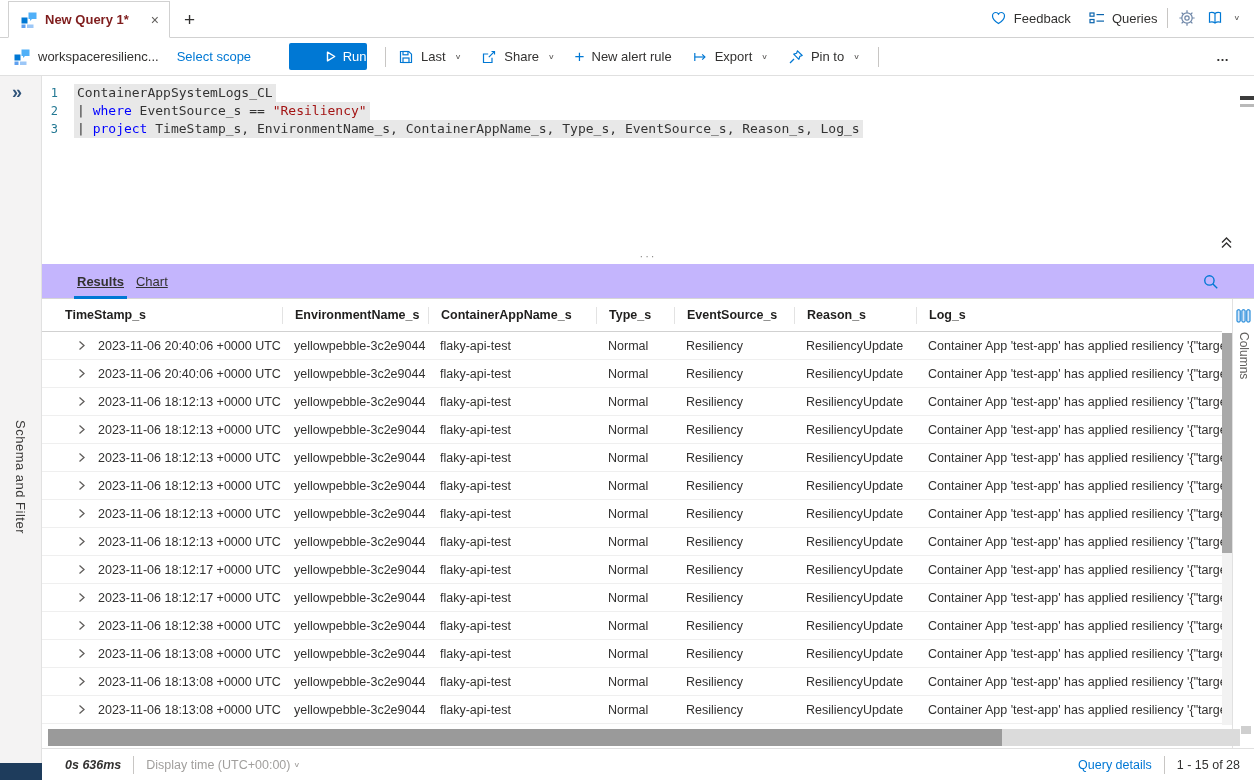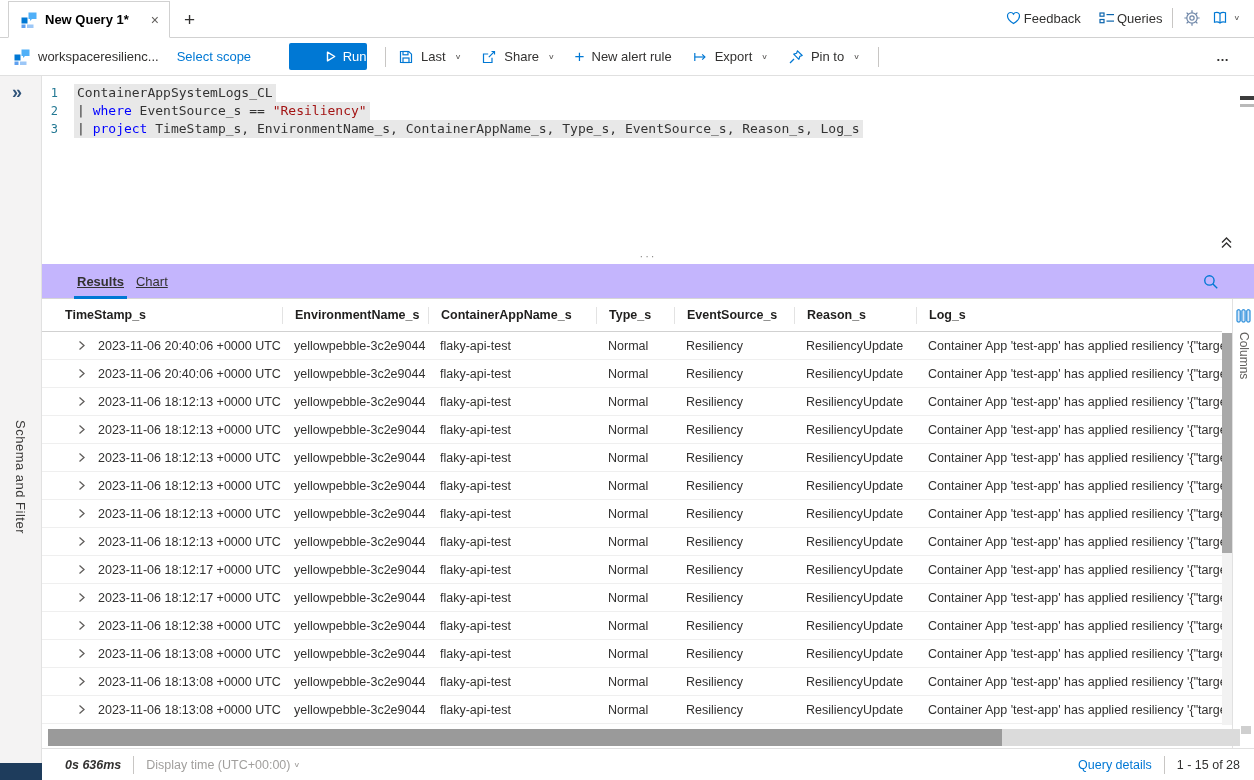--- a/index.html
+++ b/index.html
@@ -12,25 +12,25 @@
   .vdiv { width:1px; height:20px; background:#c8c6c4; flex:none; }
   .chev { color:#605e5c; font-size:9px; transform:scaleY(.75); display:inline-block; margin-left:2px; }
   svg { display:block; }
 
   
   .tabbar { position:absolute; top:0; left:0; right:0; height:38px;
     border-bottom:1px solid #d1d1d1; display:flex; align-items:flex-end; background:#fff; }
   .tab { height:37px; margin-left:8px; margin-bottom:-1px; display:flex; align-items:center;
     gap:8px; padding:0 10px 0 12px; background:#fff;
     border:1px solid #d1d1d1; border-bottom:1px solid #fff; }
-  .tab-label { font-weight:bold; font-size:13px; color:#000000; white-space:nowrap; }
+  .tab-label { font-weight:bold; font-size:13px; color:#7f1d1d; white-space:nowrap; }
   .tab-close { color:#605e5c; font-size:14px; margin-left:14px; cursor:pointer; line-height:1; }
   .newtab { font-size:19px; color:#323130; margin-left:14px; margin-bottom:8px; cursor:pointer; line-height:1; }
   .tabbar-right { margin-left:auto; display:flex; align-items:center; gap:10px; padding-right:14px; height:38px; }
-  .tb-item { display:flex; align-items:center; gap:2px; cursor:pointer; color:#323130;justify-content:flex-end; }
+  .tb-item { display:flex; align-items:center; gap:7px; cursor:pointer; color:#323130;justify-content:flex-end; }
 
   
   .toolbar { position:absolute; top:38px; left:0; right:0; height:38px;
     border-bottom:1px solid #e0e0e0; display:flex; align-items:center; padding:0 14px; gap:12px; background:#fff; }
   .tbtn { display:flex; align-items:center; gap:7px; color:#323130; cursor:pointer; white-space:nowrap; }
   .link { color:#0078d4; cursor:pointer; white-space:nowrap; }
   .run-btn { background:#0078d4; color:#fff; border-radius:2px; width:78px; height:27px;
     display:flex; align-items:center; justify-content:center; gap:7px; cursor:pointer; margin-left:26px; flex:none;padding-left:36px; }
   .time-pill { border:1px solid #8a8886; border-radius:14px; height:27px; display:flex;
     align-items:center; padding:0 15px; gap:6px; margin-left:8px; cursor:pointer; white-space:nowrap; }

